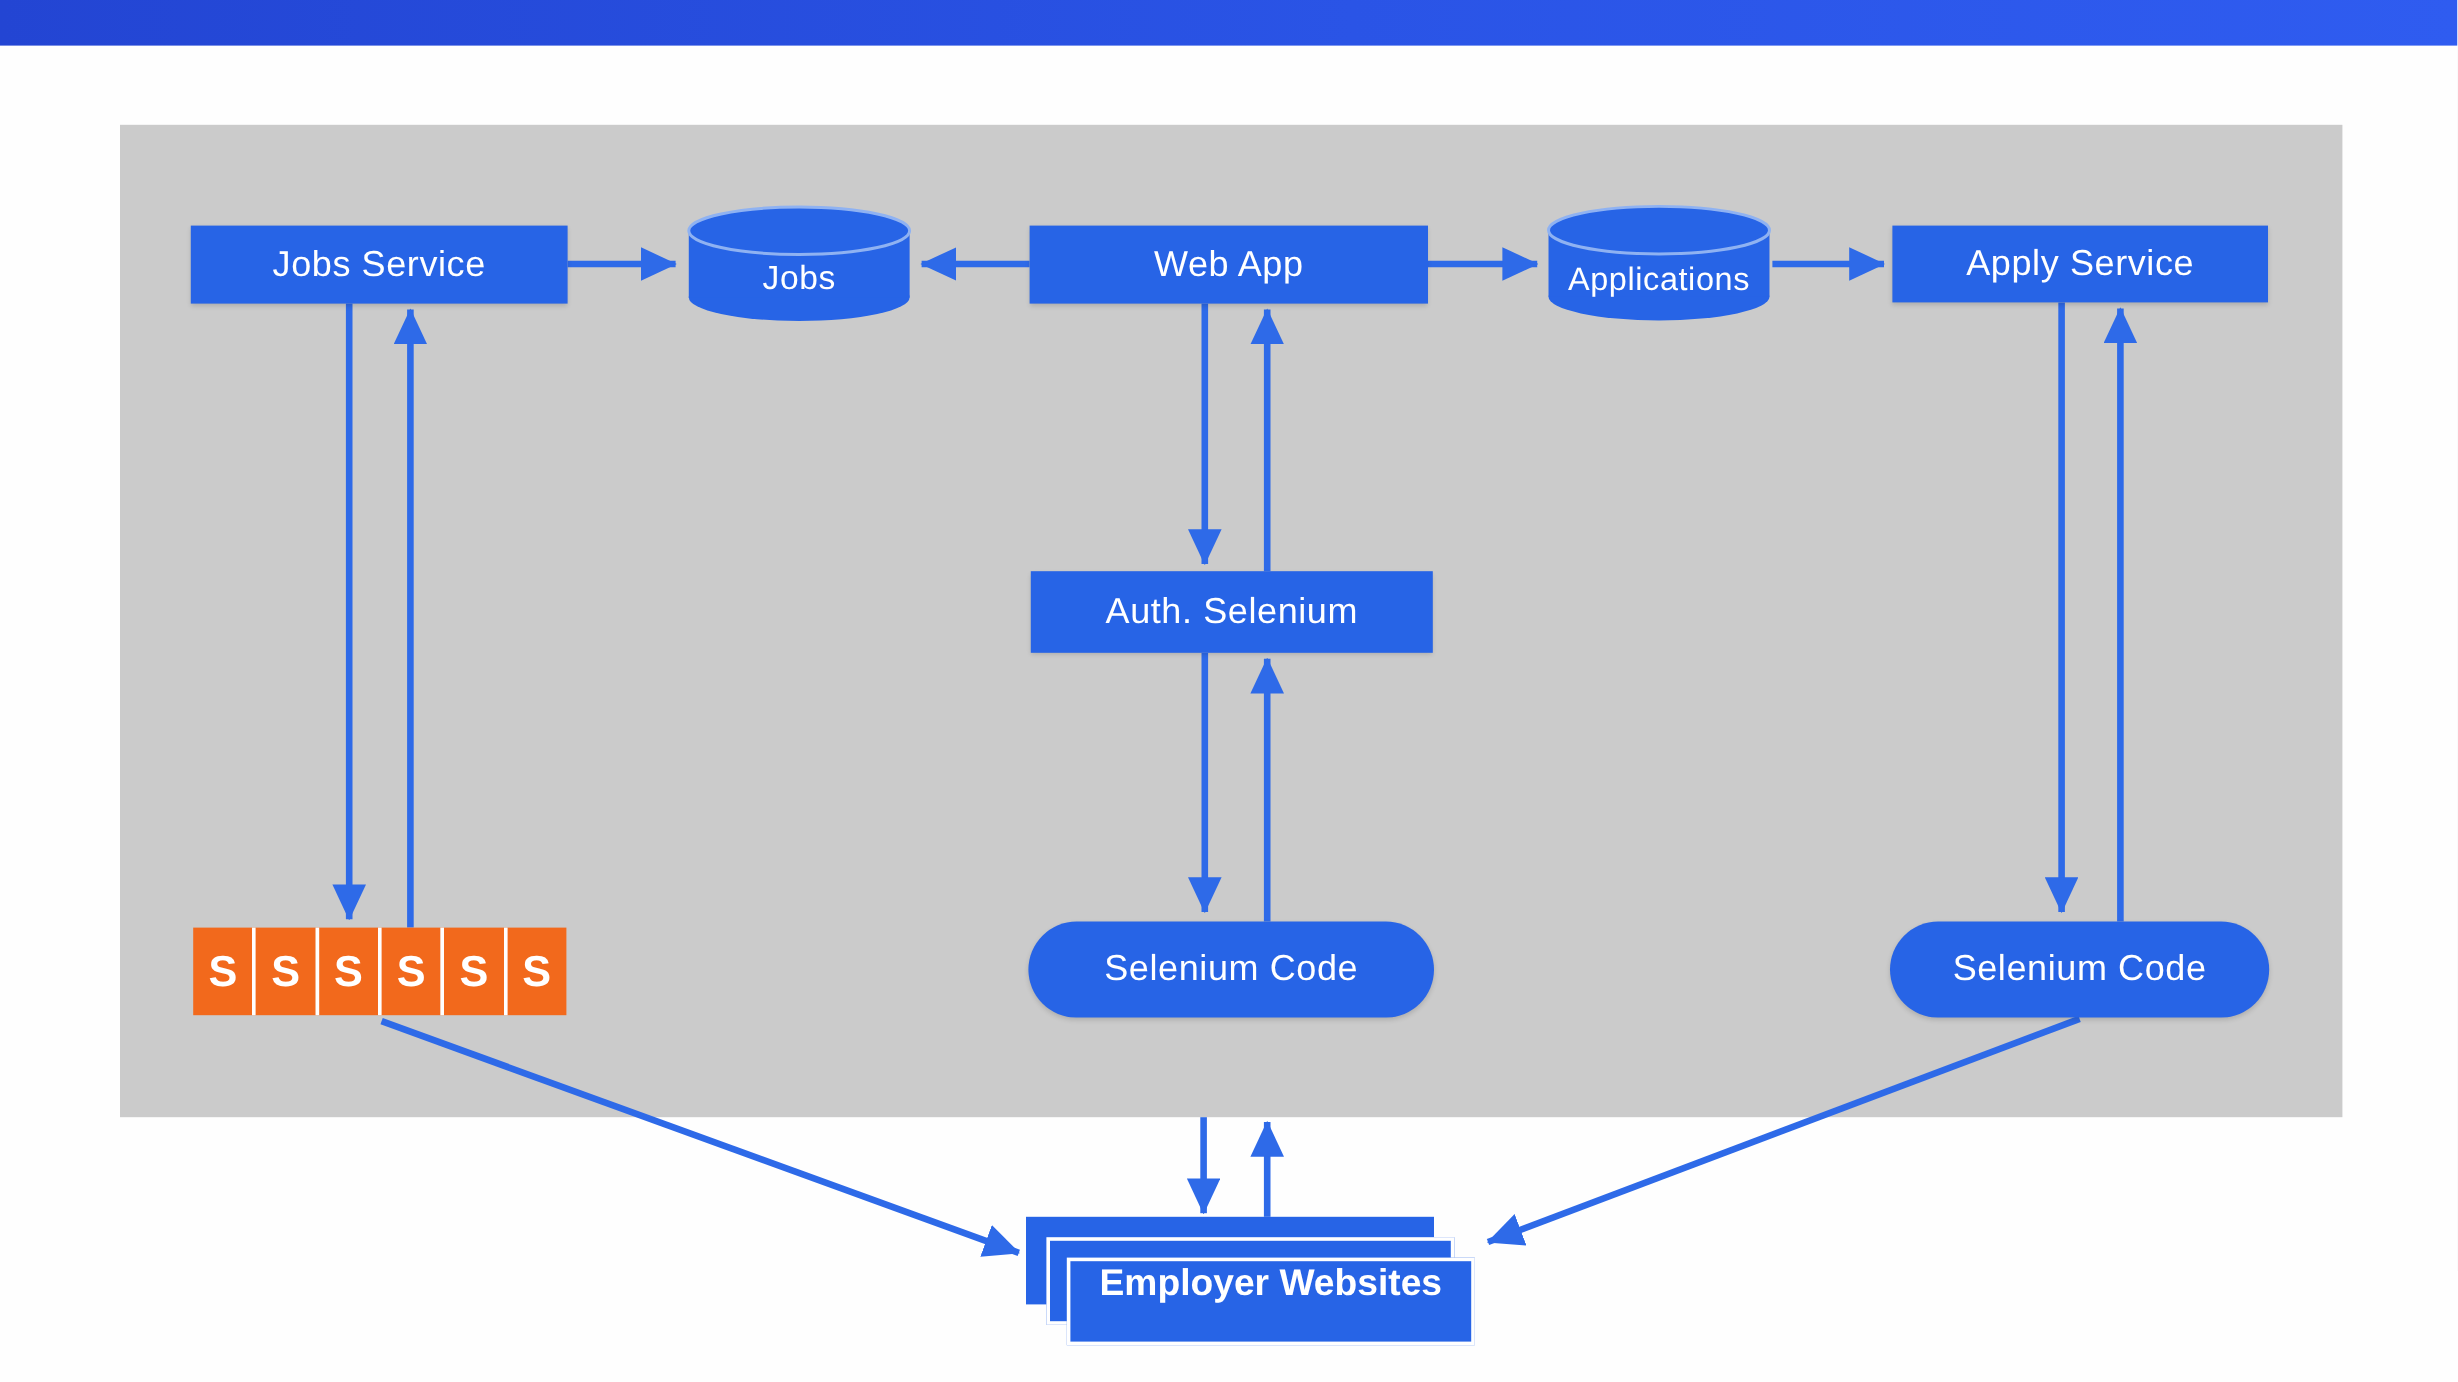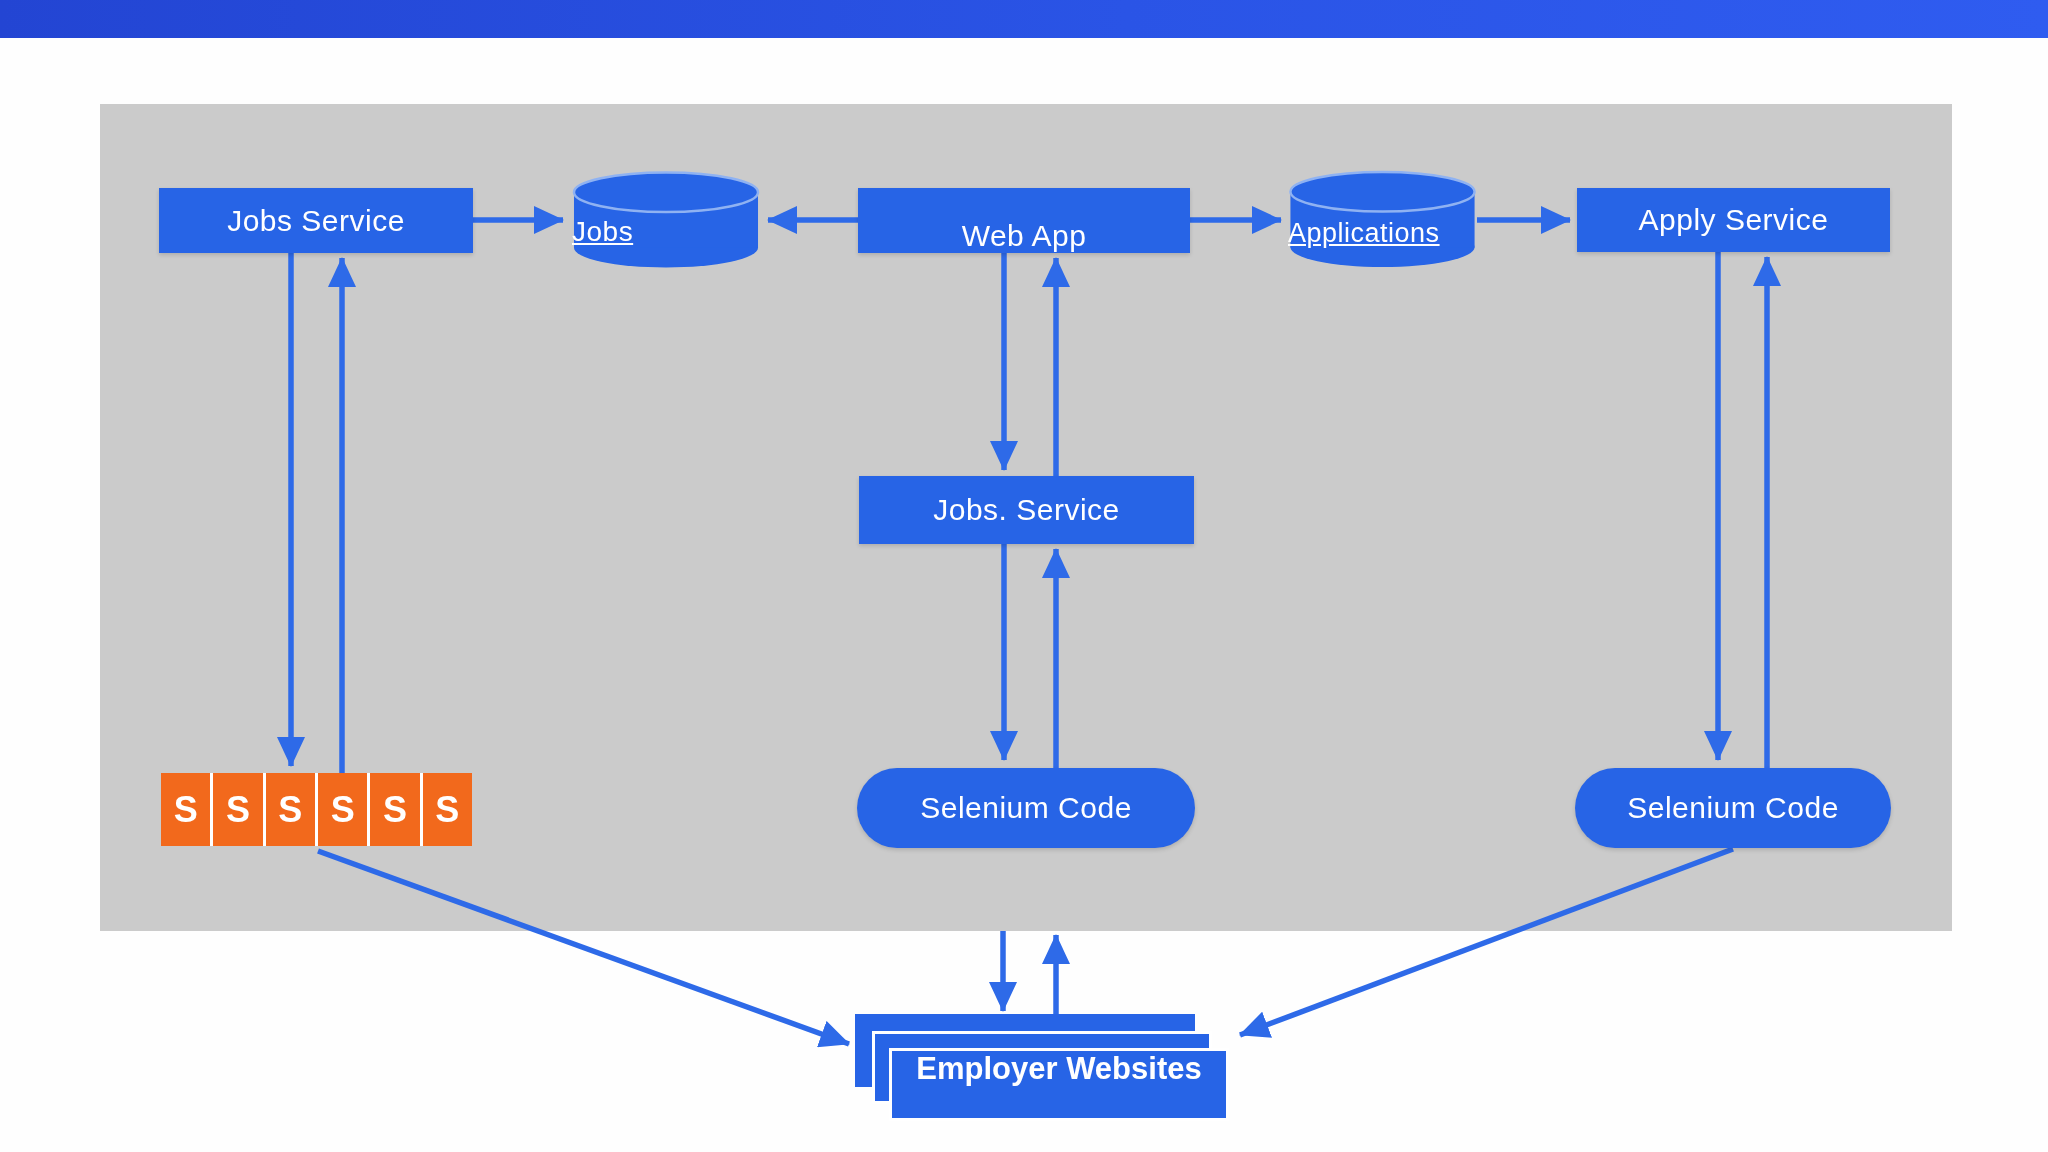--- a/index.html
+++ b/index.html
@@ -32,22 +32,22 @@
 
   .node{
     position:absolute;display:flex;align-items:center;justify-content:center;
     color:var(--text-white);background:var(--accent-blue);
     font-size:30px;letter-spacing:0.5px;
     box-shadow:0 2px 4px rgba(0,0,0,0.15);
   }
   .box{}
   .pill{border-radius:42px;}
   .cyl{
-    position:absolute;display:flex;align-items:flex-end;justify-content:flex-start;
-    color:var(--text-white);background:transparent;box-shadow:none;text-decoration:underline;
+    position:absolute;display:flex;align-items:flex-end;justify-content:center;
+    color:var(--text-white);background:transparent;box-shadow:none;
   }
   .cyl svg{position:absolute;left:0;top:0;width:100%;height:100%;}
   .cyl .cyl-label{position:relative;z-index:2;padding-bottom:22px;font-size:28px;color:var(--text-white);letter-spacing:0.5px;}
 
   .s-row{
     position:absolute;left:161px;top:773px;width:311px;height:73px;
     display:flex;
   }
   .s-cell{
     flex:1;background:var(--orange);
@@ -106,39 +106,39 @@
 
   <div class="cyl" style="left:572px;top:170px;width:188px;height:100px;">
     <svg viewBox="0 0 190 100">
       <ellipse cx="95" cy="78" rx="93" ry="20" fill="var(--accent-blue)"></ellipse>
       <rect x="2" y="22" width="186" height="56" fill="var(--accent-blue)"></rect>
       <ellipse cx="95" cy="22" rx="93" ry="20" fill="var(--accent-blue)" stroke="#8fb2f2" stroke-width="2.5"></ellipse>
     </svg>
     <span class="cyl-label">Jobs</span>
   </div>
 
-  <div class="node box" style="left:858px;top:188px;width:332px;height:65px;align-items:flex-end;">
+  <div class="node box" style="left:858px;top:188px;width:332px;height:65px;">
     <span>Web App</span>
   </div>
 
   <div class="cyl" style="left:1288px;top:170px;width:189px;height:99px;">
     <svg viewBox="0 0 190 100">
       <ellipse cx="95" cy="78" rx="93" ry="20" fill="var(--accent-blue)"></ellipse>
       <rect x="2" y="22" width="186" height="56" fill="var(--accent-blue)"></rect>
       <ellipse cx="95" cy="22" rx="93" ry="20" fill="var(--accent-blue)" stroke="#8fb2f2" stroke-width="2.5"></ellipse>
     </svg>
     <span class="cyl-label" style="font-size:27px;padding-bottom:20px;">Applications</span>
   </div>
 
   <div class="node box" style="left:1577px;top:188px;width:313px;height:64px;justify-content:center;">
     <span>Apply Service</span>
   </div>
 
   <div class="node box" style="left:859px;top:476px;width:335px;height:68px;">
-    <span>Jobs. Service</span>
+    <span>Auth. Selenium</span>
   </div>
 
   <div class="node pill" style="left:857px;top:768px;width:338px;height:80px;">
     <span>Selenium Code</span>
   </div>
 
   <div class="node pill" style="left:1575px;top:768px;width:316px;height:80px;">
     <span>Selenium Code</span>
   </div>
 

